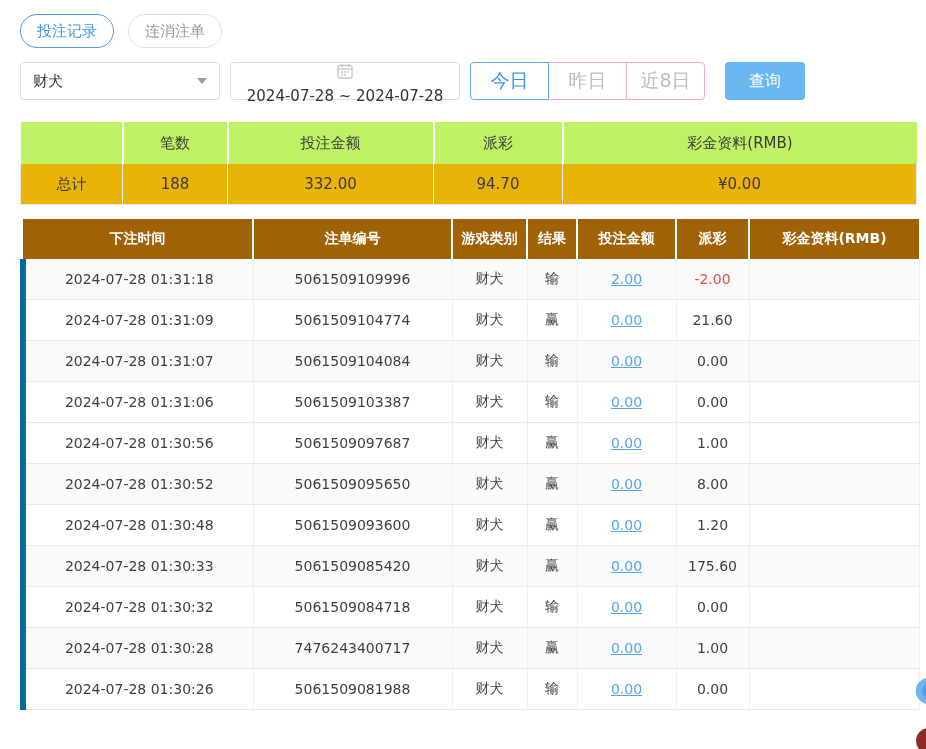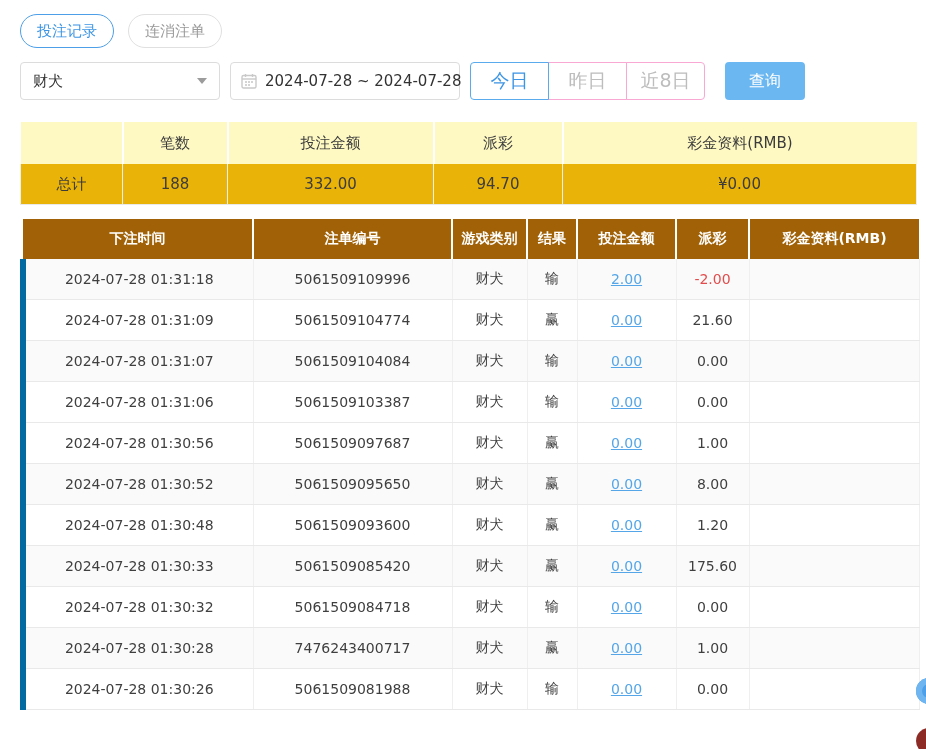--- a/index.html
+++ b/index.html
@@ -35,21 +35,21 @@
     padding: 0 12px; font-size: 15px; color: #333; cursor: pointer; background: #fff;
   }
   .caret {
     width: 0; height: 0; border-left: 5px solid transparent;
     border-right: 5px solid transparent; border-top: 6px solid #9c9c9c;
   }
   .date-box {
     box-sizing: border-box; width: 230px; height: 38px; margin-left: 10px;
     border: 1px solid #dcdcdc; border-radius: 4px; background: #fff;
     display: flex; align-items: center; gap: 8px; padding: 0 10px;
-    font-size: 15px; color: #333; cursor: pointer; white-space: nowrap;
+    font-size: 15px; color: #333; cursor: pointer; white-space: nowrap; flex-direction: column;
   }
   .cal-icon { display: inline-flex; }
 
   .segmented { display: flex; margin-left: 10px; }
   .seg {
     box-sizing: border-box; width: 79px; height: 38px;
     background: #fff; border: 1px solid #f9a8d4;
     font-size: 19px; color: #bdbdbd; font-family: inherit; cursor: pointer;
     margin-left: -1px; position: relative;
   }
@@ -61,21 +61,21 @@
     box-sizing: border-box; width: 80px; height: 38px; margin-left: 20px;
     background: #6ab7f2; border: none; border-radius: 4px;
     color: #ffffff; font-size: 16px; font-family: inherit; cursor: pointer;
   }
 
   
   table { border-collapse: collapse; table-layout: fixed; margin-left: 20px; }
 
   .summary-table { margin-top: 22px; width: 896px; }
   .summary-table th {
-    background: #fef9c3; height: 40px; font-size: 15px; font-weight: normal;
+    background: #bef264; height: 40px; font-size: 15px; font-weight: normal;
     color: #3c3c3c; border-right: 2px solid #ffffff; text-align: center;
   }
   .summary-table th:last-child { border-right: none; }
   .summary-table td {
     background: #eab308; height: 38px; text-align: center; font-size: 15px; color: #3c3c3c;
     border-bottom: 1px solid #e9e9e9; border-right: 1px solid #efefef;
   }
   .summary-table td:first-child { border-left: 1px solid #efefef; }
 
   .records-table { margin-top: 14px; width: 896px; }

